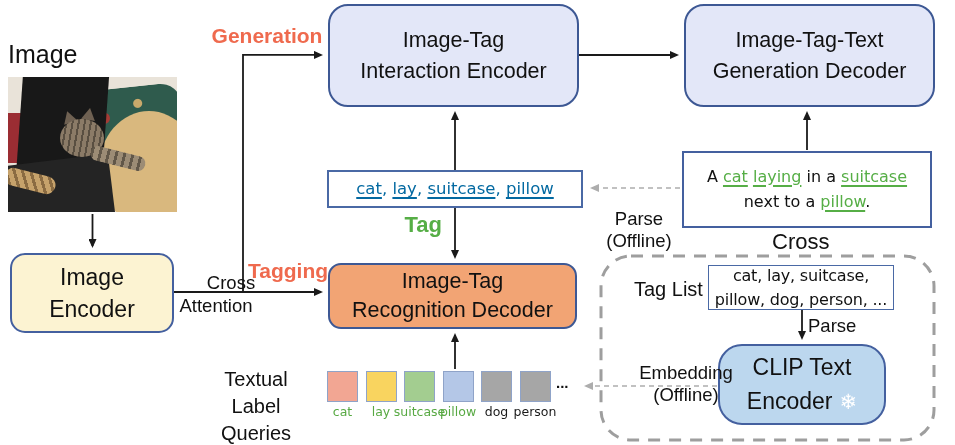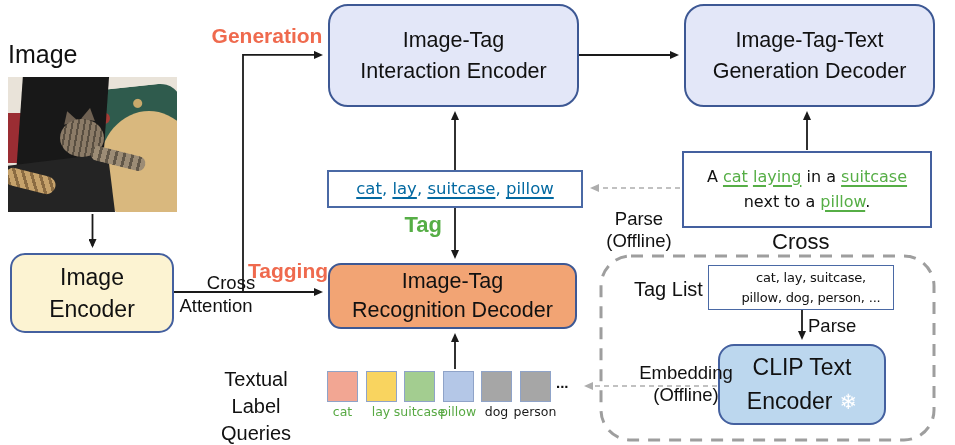--- a/index.html
+++ b/index.html
@@ -8,21 +8,21 @@
     font-family:"Liberation Sans",sans-serif;color:#111;
   }
   .abs{position:absolute;}
   .box{
     position:absolute;box-sizing:border-box;display:flex;flex-direction:column;
     align-items:center;justify-content:center;text-align:center;line-height:1.4;
   }
   .lavender{background:#E3E7F8;border:2.5px solid #3D5894;border-radius:20px;font-size:21.5px;}
   .cream{background:#FCF3D2;border:2px solid #44609F;border-radius:15px;font-size:23px;}
   .orangebox{background:#F2A474;border:2px solid #3D5894;border-radius:13px;font-size:21.5px;}
-  .clipbox{background:#BCD7EE;border:2px solid #44609F;border-radius:16px;font-size:23px;}
+  .clipbox{background:#BCD7EE;border:2px solid #44609F;border-radius:24px;font-size:23px;}
   .whitebox{background:#fff;border:2px solid #4A69A5;}
   .comic{font-family:"DejaVu Sans",sans-serif;}
   .accent{color:#EF6A4E;font-weight:bold;font-size:21px;}
   .green{color:#56AE46;}
   .tagline{color:#0369a1;font-size:16.5px;white-space:pre;}
   .caption-line{white-space:pre;font-size:16px;line-height:1.55;}
   .caption-line .tag-seg{color:#56AE46;}
   .tag-seg{text-decoration:underline;text-underline-offset:3px;text-decoration-thickness:1.5px;}
   .small-label{font-size:18.5px;line-height:1.2;text-align:center;}
   .queries-row{position:absolute;left:327px;top:371px;display:flex;gap:7.5px;}
@@ -131,21 +131,21 @@
     <span>Recognition Decoder</span>
   </div>
 
   <div class="box whitebox comic" style="left:682px;top:151px;width:250px;height:77px;border-color:#44609F;text-align:center;">
     <span class="caption-line"><span class="plain-seg">A </span><span class="tag-seg">cat</span><span class="plain-seg"> </span><span class="tag-seg">laying</span><span class="plain-seg"> in a </span><span class="tag-seg">suitcase</span></span>
     <span class="caption-line"><span class="plain-seg">next to a </span><span class="tag-seg">pillow</span><span class="plain-seg">.</span></span>
   </div>
   <div class="abs" style="left:772px;top:229px;width:56px;text-align:center;font-size:22px;">Cross</div>
 
   <div class="abs" style="left:634px;top:278px;font-size:20px;">Tag List</div>
-  <div class="box whitebox comic" style="left:708px;top:265px;width:186px;height:45px;border-width:1.8px;font-size:13px;line-height:1.5;letter-spacing:-0.2px;padding-left:20px;">
+  <div class="box whitebox comic" style="left:708px;top:265px;width:186px;height:45px;border-width:1.8px;font-size:16px;line-height:1.5;letter-spacing:-0.2px;">
     <span>cat, lay, suitcase,</span>
     <span>pillow, dog, person, ...</span>
   </div>
   <div class="abs small-label" style="left:808px;top:315px;">Parse</div>
 
   <div class="box clipbox" style="left:718px;top:344px;width:168px;height:81px;line-height:1.45;">
     <span>CLIP Text</span>
     <span>
       <span>Encoder</span><span class="snow">❄</span>
     </span>

